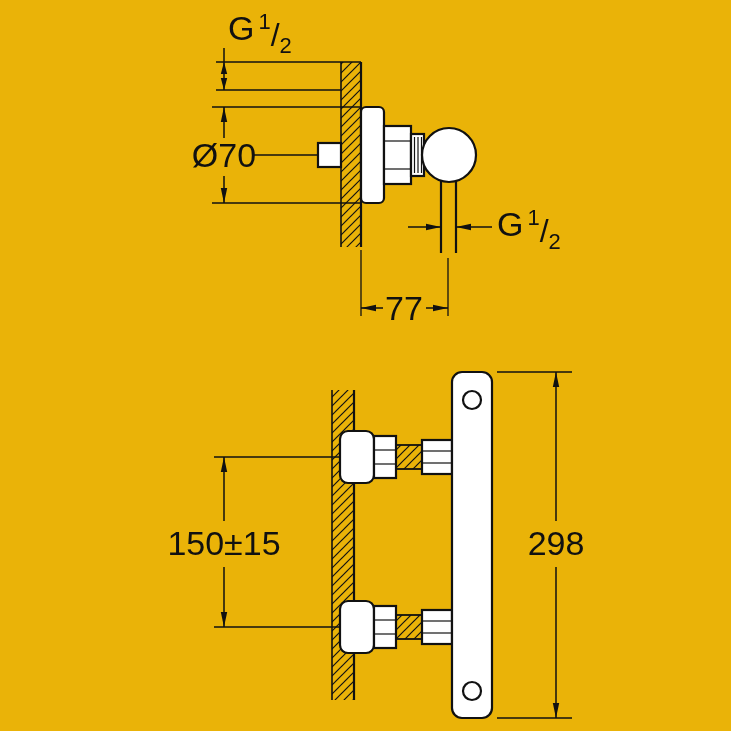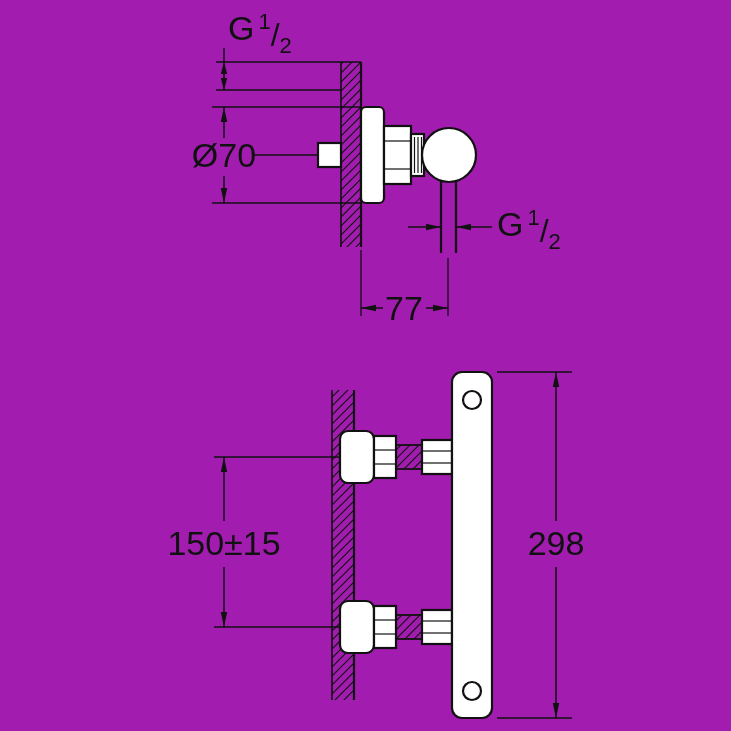--- a/index.html
+++ b/index.html
@@ -1,16 +1,16 @@
 <!DOCTYPE html>
 <html><head>
 <meta charset="utf-8">
 <style>
   html,body{margin:0;padding:0;background:#ffffff;}
-  .canvas{width:731px;height:731px;background:#a21caf;position:relative;overflow:hidden;}
+  .canvas{width:731px;height:731px;background:#eab308;position:relative;overflow:hidden;}
   svg{display:block;}
   text{font-family:"Liberation Sans","DejaVu Sans",sans-serif;fill:#111;}
   .dimtext{font-size:34px;}
   .gtext{font-size:34px;}
   .ol{stroke:#111;stroke-width:2.2;fill:none;}
   .olf{stroke:#111;stroke-width:2.2;fill:#ffffff;}
   .thin{stroke:#111;stroke-width:1.3;fill:none;}
   .edge{stroke:#111;stroke-width:1.6;fill:none;}
   .dim{stroke:#111;stroke-width:1.5;fill:none;}
   .facet{stroke:#111;stroke-width:1.2;fill:none;}

